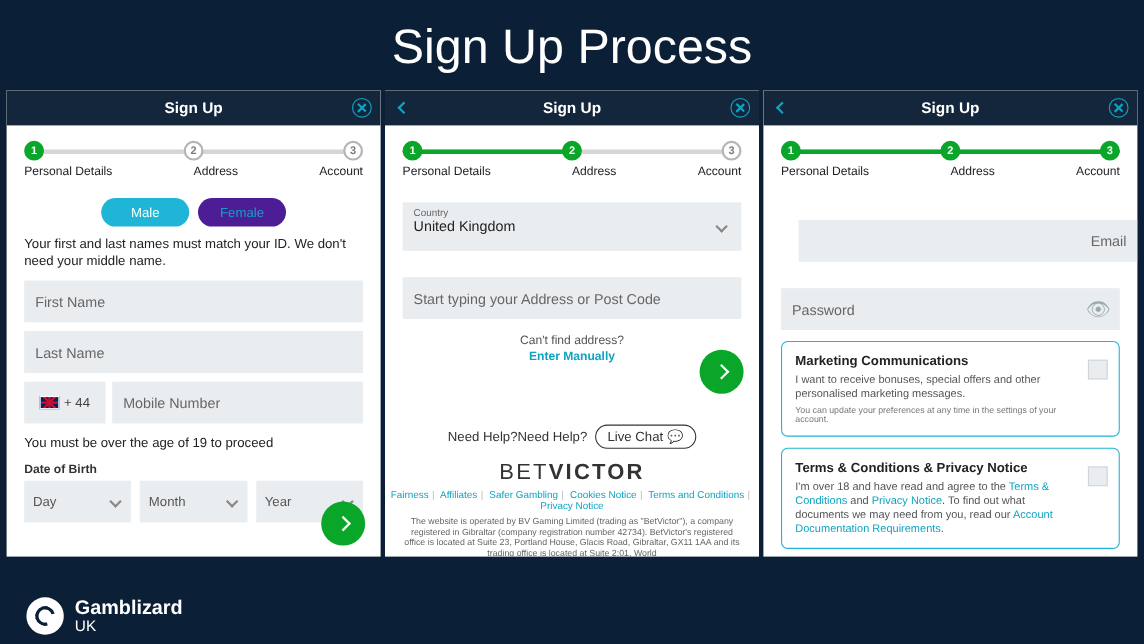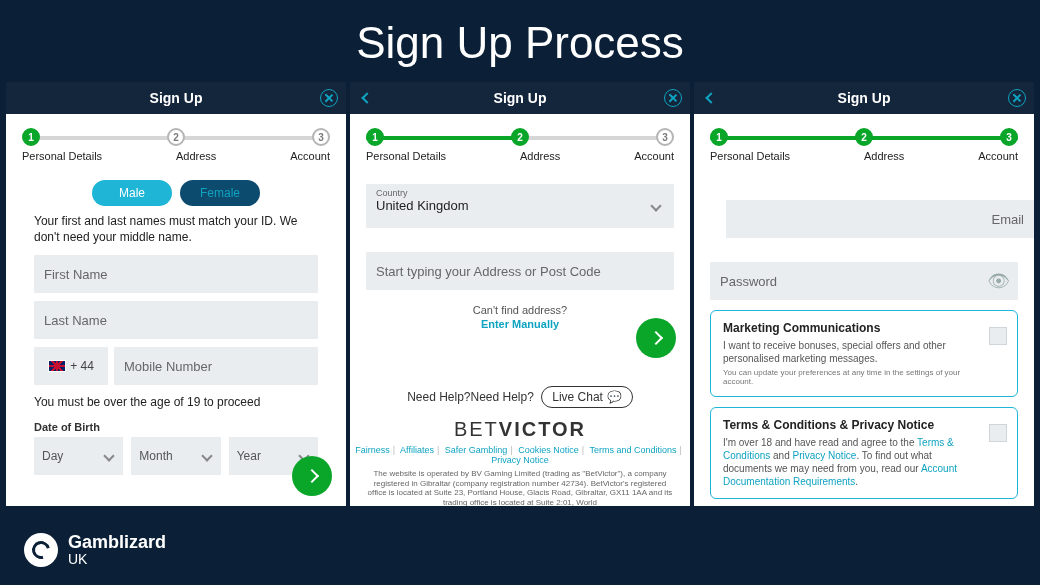--- a/index.html
+++ b/index.html
@@ -69,25 +69,25 @@
   .dots { position: absolute; top: -8px; left: 0; right: 0; display: flex; justify-content: space-between; }
   .dot {
     width: 18px; height: 18px; border-radius: 50%; background: #fff;
     border: 2px solid #b5b5b5; color: #7a7a7a;
     display: flex; align-items: center; justify-content: center;
     font-size: 10px; font-weight: 700;
   }
   .dot.done { background: #0aa62a; border-color: #0aa62a; color: #fff; }
   .labels { display: flex; justify-content: space-between; margin: 10px 16px 0; font-size: 11px; color: #222; text-align: center; }
 
-  .pad { padding: 0 28px; }
+  .pad { padding: 0 16px; }
   .gender { display: flex; justify-content: center; gap: 8px; margin: 18px 0 8px; }
   .pill {
     width: 80px; height: 26px; border-radius: 14px; border: none;
-    font-size: 12px; color: #0fa3c1; background: #0c4a6e;
+    font-size: 12px; color: #0fa3c1; background: #4c1d95;
   }
   .pill.active { background: #1fb5d6; color: #fff; }
   .note { font-size: 12px; color: #222; margin: 4px 0 10px; line-height: 1.3; }
   .field {
     width: 100%; height: 38px; background: #e9edf0; border: none;
     padding: 0 10px; margin-bottom: 8px; font-size: 13px; color: #555;
   }
   .field::placeholder { color: #666; }
   .phone-row { display: flex; gap: 6px; }
   .cc-box {
@@ -147,21 +147,21 @@
   .box-sub { font-size: 8px; color: #777; margin-top: 3px; }
   .box-link { color: #0fa3c1; }
   .chk { position: absolute; right: 10px; top: 16px; width: 18px; height: 18px; background: #e9edf0; border: 1px solid #d0d5da; }
   .create-row { text-align: center; margin-top: 6px; }
   .create-btn {
     background: #a21caf; color: #fff; border: none; border-radius: 22px;
     padding: 10px 28px; font-size: 14px; font-weight: 400;
   }
 
   .brand-footer {
-    position: absolute; left: 24px; bottom: 18px; display: flex; align-items: center; gap: 10px; color: #fff;
+    position: absolute; left: 24px; bottom: 8px; display: flex; align-items: center; gap: 10px; color: #fff;
   }
   .lizard {
     width: 34px; height: 34px; background: #fff; border-radius: 50%;
     display: flex; align-items: center; justify-content: center;
   }
   .liz-tail { width: 18px; height: 18px; border: 3px solid #0b2037; border-radius: 50%; border-top-color: transparent; transform: rotate(120deg); }
   .brand-name .top { font-size: 18px; font-weight: 600; line-height: 1; }
   .brand-name .sub { font-size: 14px; font-weight: 400; }
 </style>
 </head>

